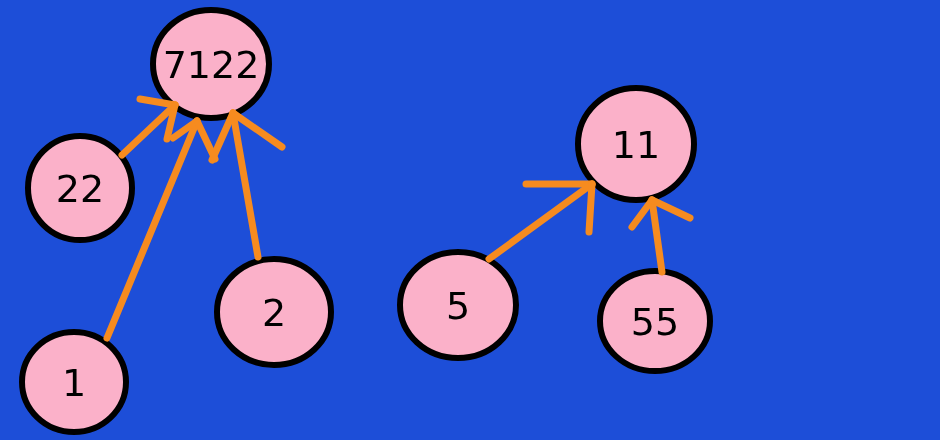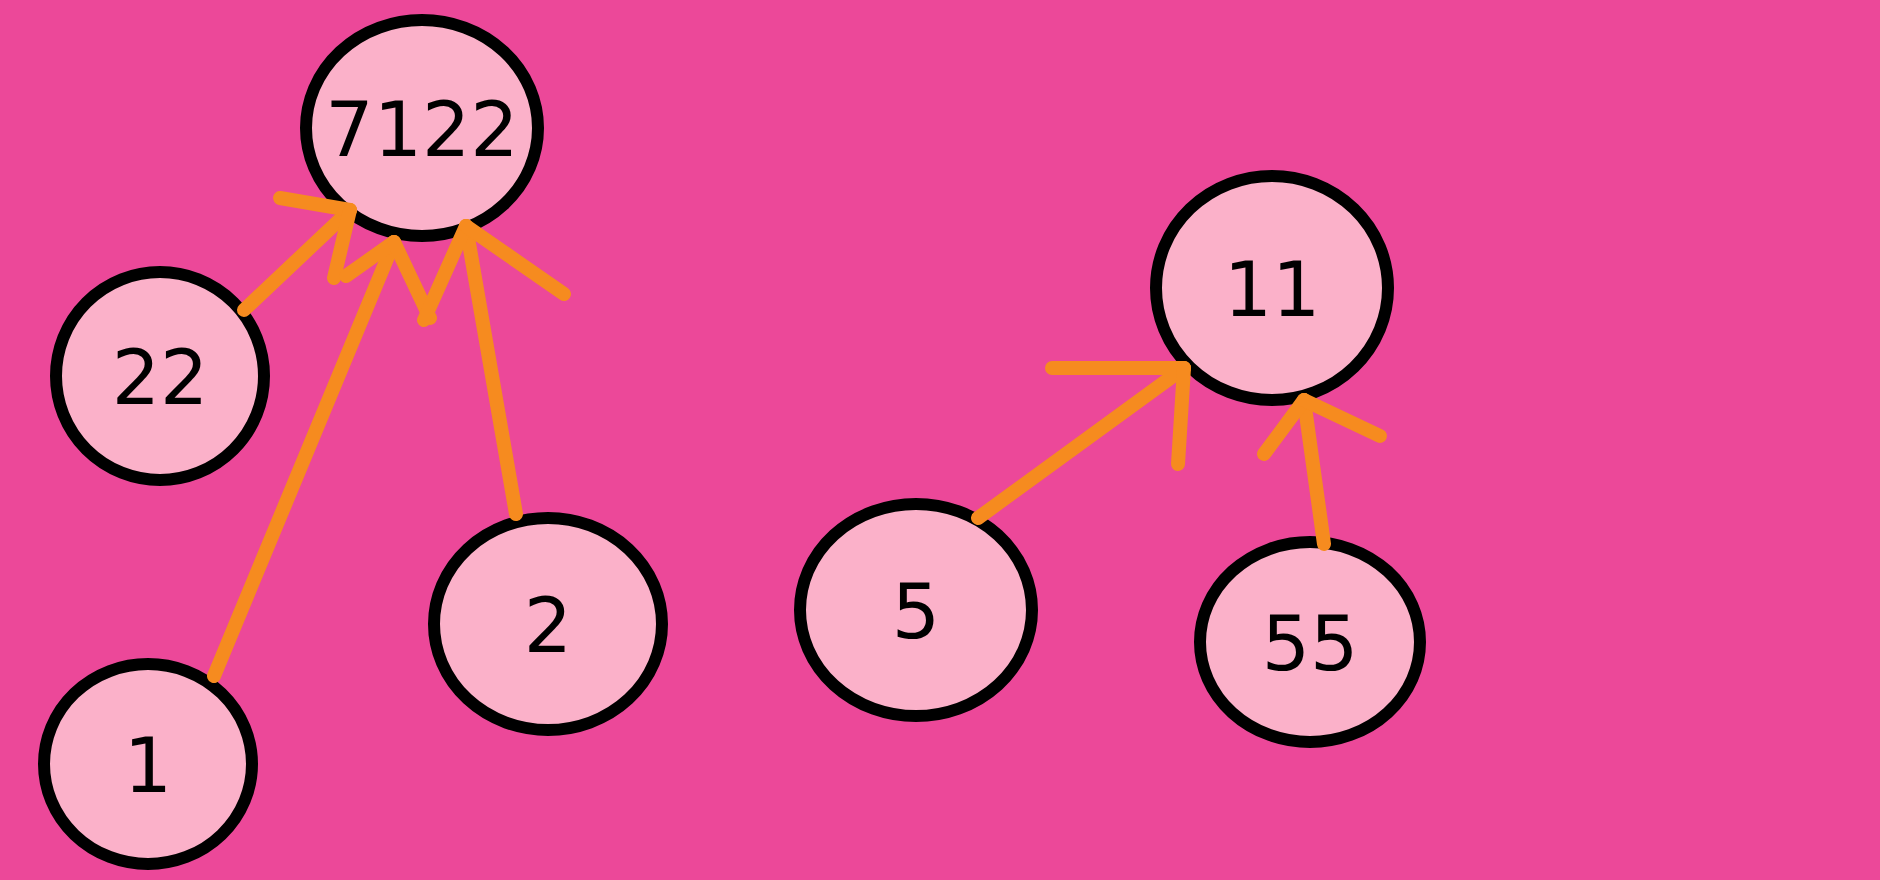--- a/index.html
+++ b/index.html
@@ -5,21 +5,21 @@
     html, body {
       margin: 0;
       padding: 0;
       background: #ffffff;
       font-family: "DejaVu Sans", sans-serif;
     }
     .canvas {
       position: relative;
       width: 940px;
       height: 440px;
-      background: #ec4899;
+      background: #1d4ed8;
       overflow: hidden;
     }
     svg { display: block; }
     .node-label {
       font-family: "DejaVu Sans", sans-serif;
       font-size: 38px;
       text-anchor: middle;
       user-select: none;
     }
   </style>

